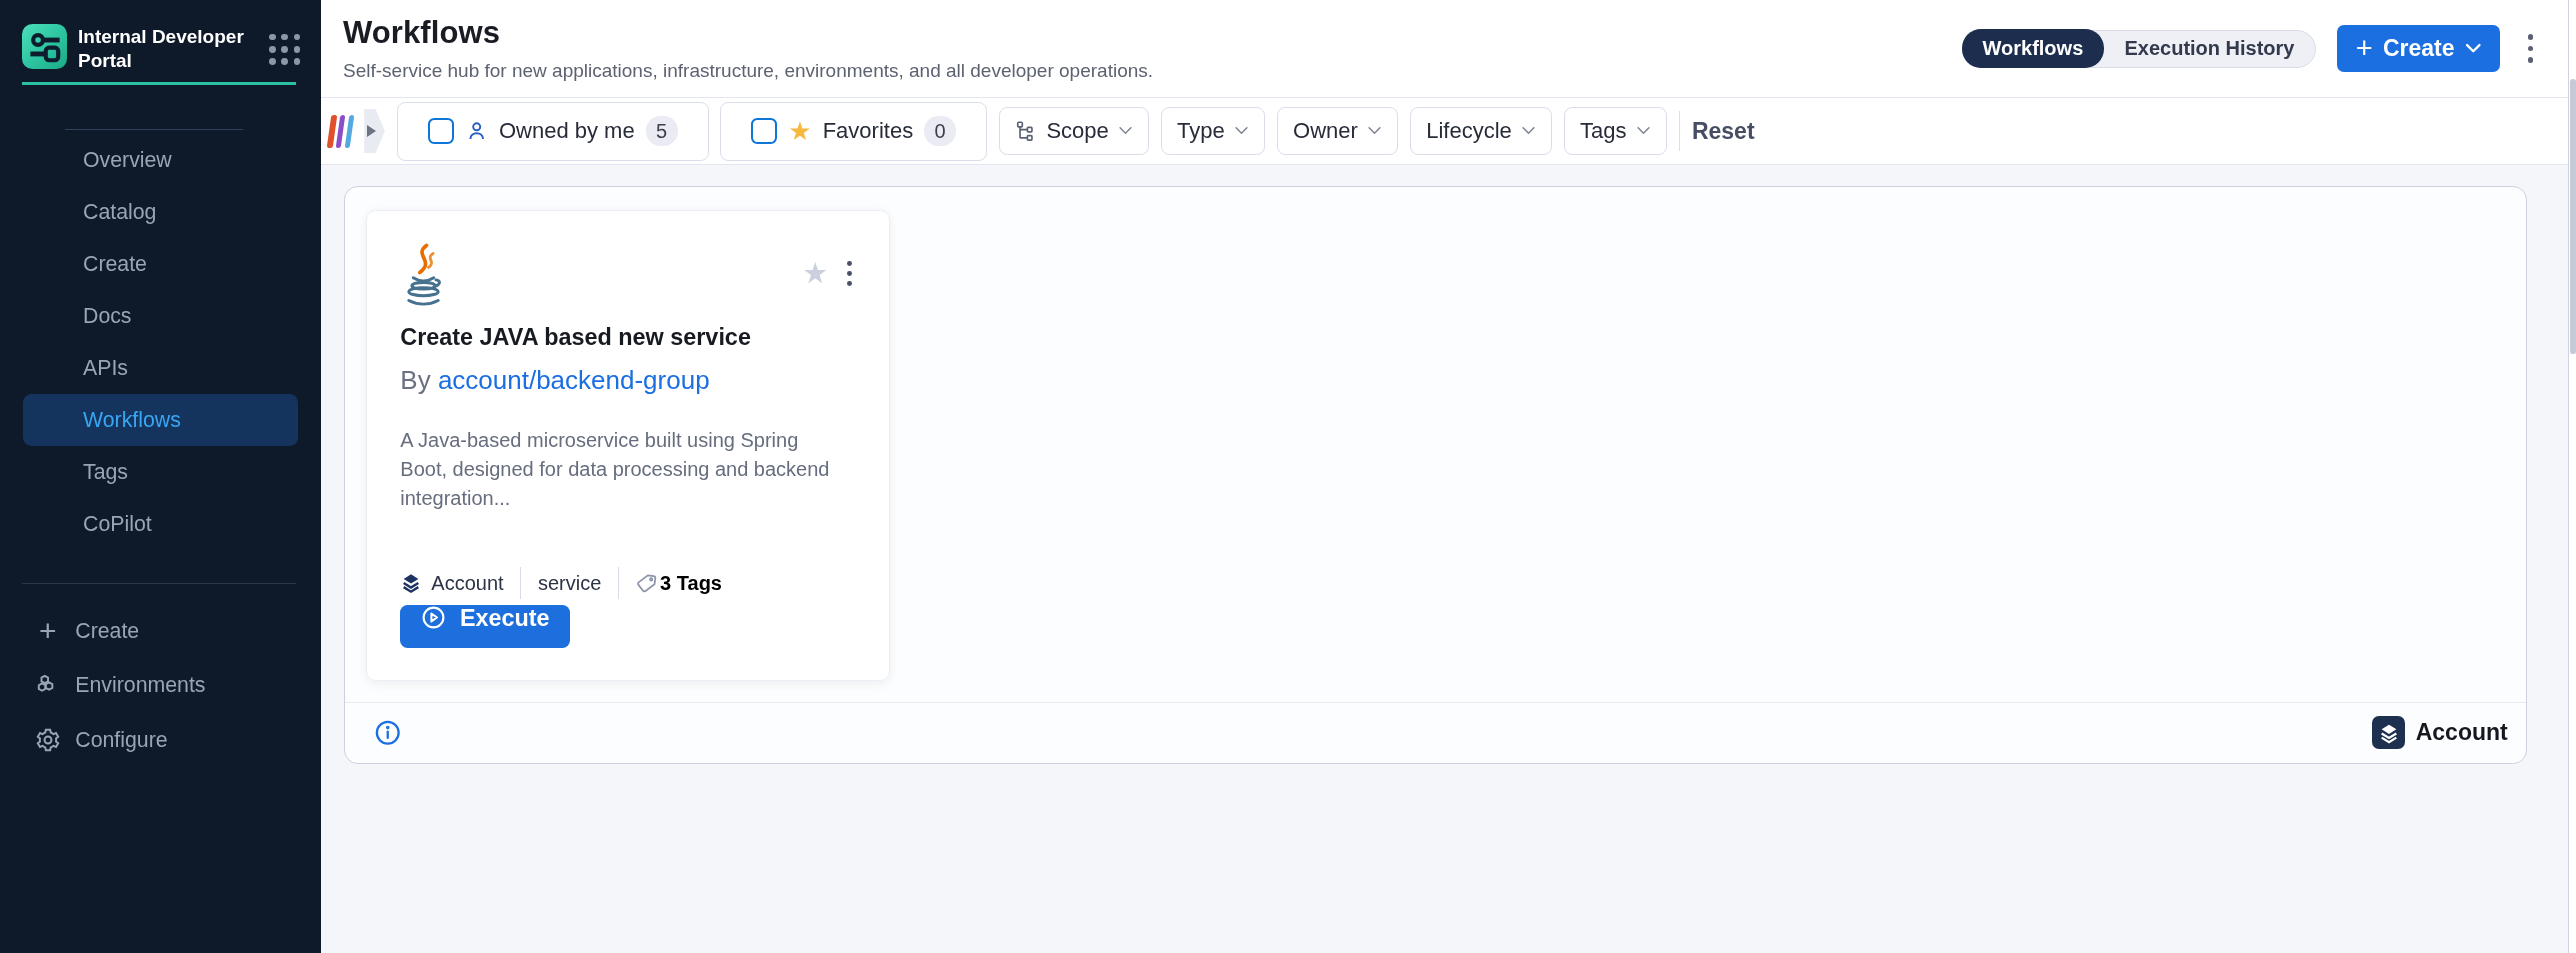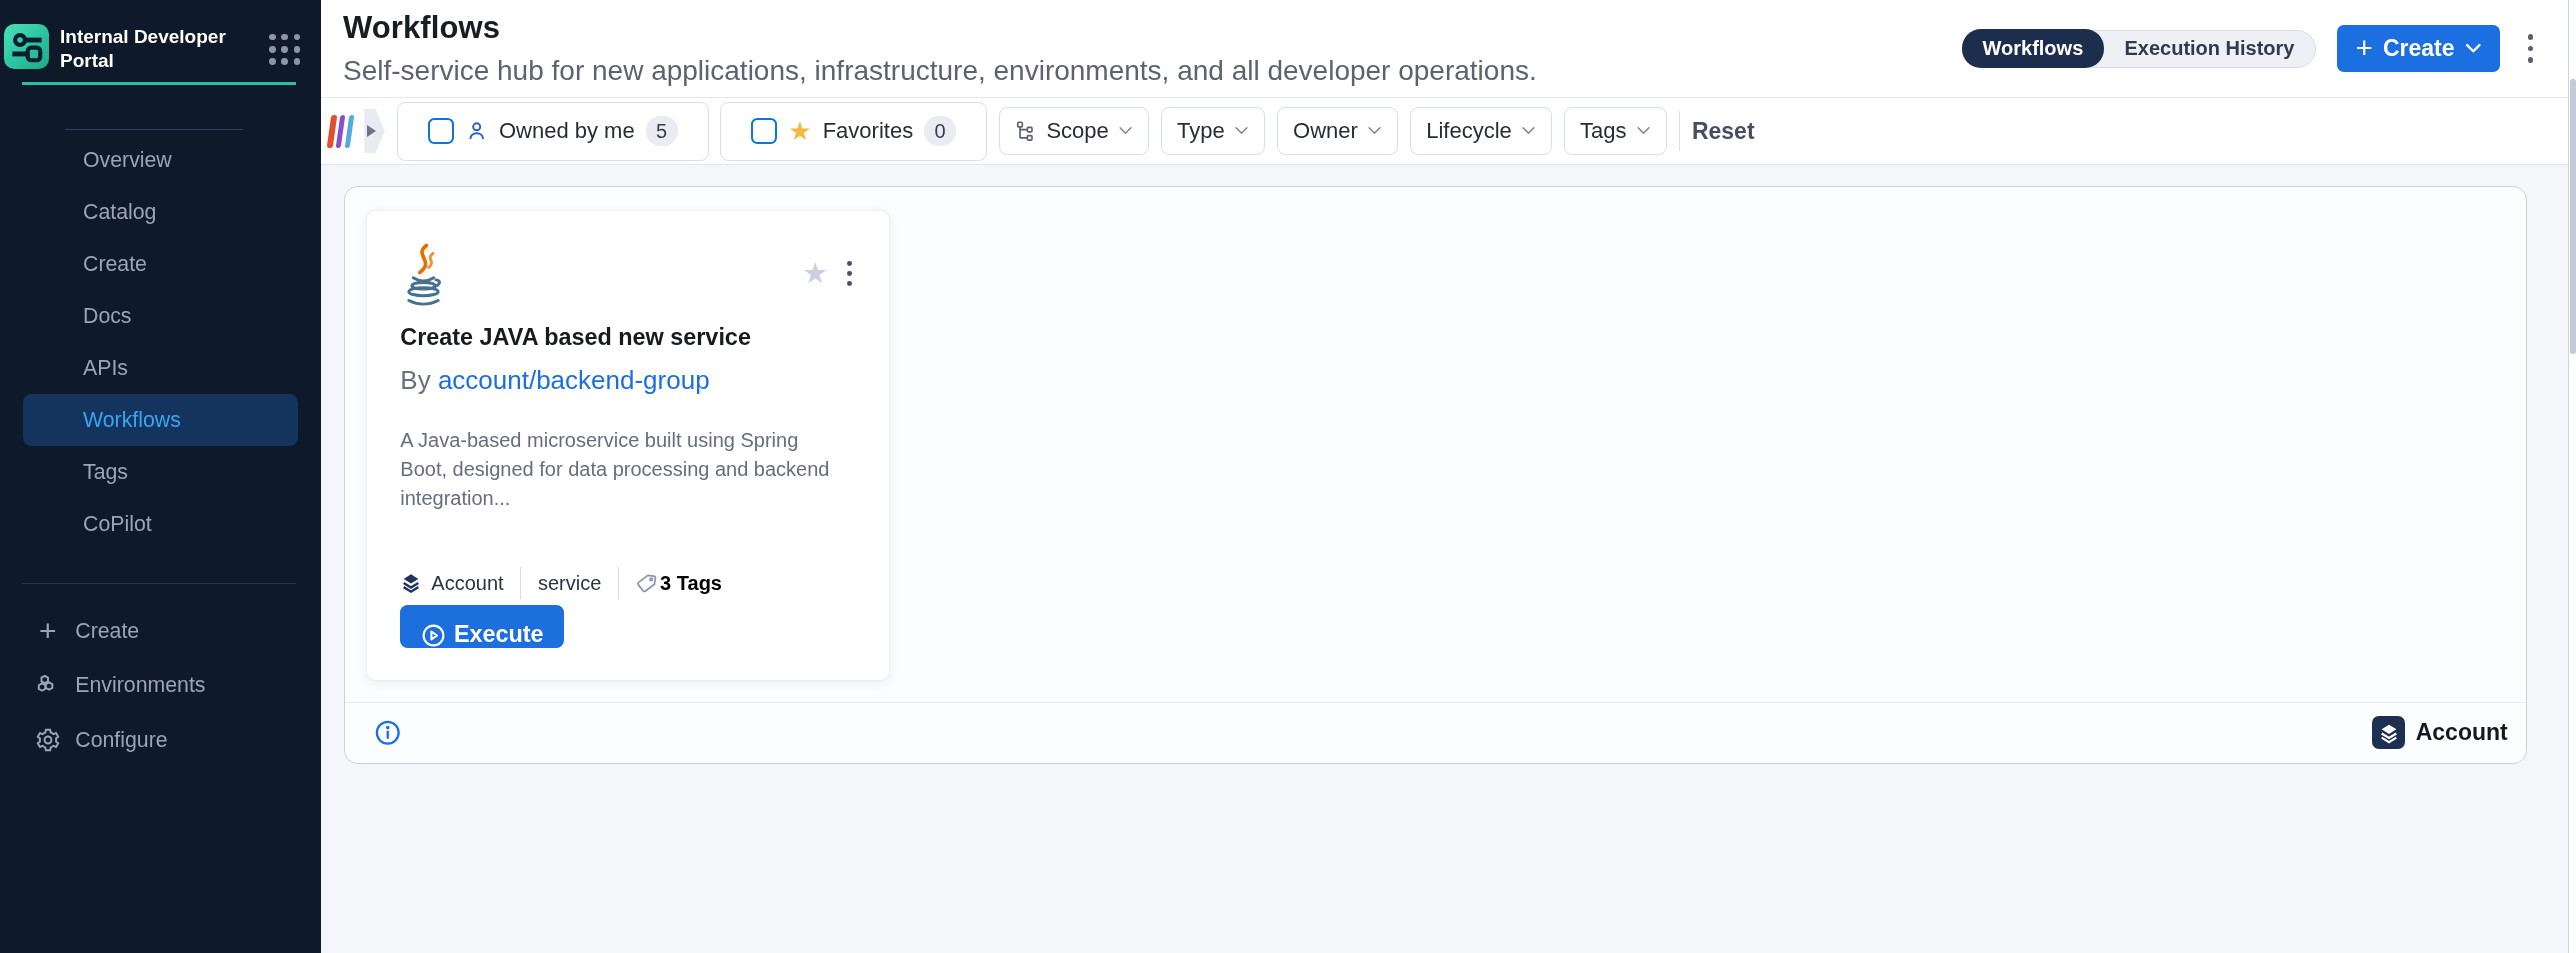--- a/index.html
+++ b/index.html
@@ -4,21 +4,21 @@
 <style>
   * { margin:0; padding:0; box-sizing:border-box; }
   html,body { width:2576px; height:954px; }
   body {
     font-family:"Liberation Sans","DejaVu Sans",sans-serif;
     display:flex; overflow:hidden; background:#f5f6fa; color:#22262f;
   }
 
   
   .sidebar { position:relative; width:321px; flex-shrink:0; background:#0e1a29; height:100%; }
-  .brand { position:absolute; top:24px; left:4px; right:20.6px; display:flex; align-items:flex-start;justify-content:space-between; }
+  .brand { position:absolute; top:24px; left:22px; right:20.6px; display:flex; align-items:flex-start;justify-content:space-between; }
   .brand-logo { width:45px; height:45px; border-radius:10.3px; flex-shrink:0;
     background:linear-gradient(135deg,#49dfb9 0%,#2cc4a0 55%,#1ca886 100%);
     display:flex; align-items:center; justify-content:center; }
   .brand-name { margin-left:11px; margin-top:1.4px; color:#ffffff; font-size:19px; font-weight:700; line-height:23.4px; flex:1; }
   .apps-grid { margin-top:9.6px; margin-left:4.1px; display:grid; grid-template-columns:repeat(3,6.9px); grid-gap:5.5px; cursor:pointer; }
   .apps-grid i { width:6.9px; height:6.9px; border-radius:50%; background:#8d95a8; }
   .teal-line { position:absolute; top:82px; left:22px; width:274px; height:3.4px; background:#2ac0a0; }
   .mini-divider { position:absolute; top:129px; left:65px; width:178px; height:1.4px; background:#31405a; }
   .nav { position:absolute; top:134px; left:0; right:0; }
   .nav-item { height:52px; margin:0 23px; padding-left:60px; display:flex; align-items:center;
@@ -27,21 +27,21 @@
   .sidebar-divider { position:absolute; top:583px; left:22px; width:274px; height:1.4px; background:#2b3649; }
   .side-foot-item { position:absolute; left:34px; right:0; height:48px; display:flex; align-items:center; gap:13.8px;
     font-size:21.3px; color:#9ba4b6; cursor:pointer; }
   .side-foot-item .ficon { width:27.5px; display:flex; justify-content:center; color:#9ba4b6; }
   .plus-glyph { font-size:30px; font-weight:400; line-height:27.5px; color:#9ba4b6; }
 
   
   .main { flex:1; min-width:0; display:flex; flex-direction:column; background:#f5f6fa; }
   .topbar { height:98px; background:#fff; border-bottom:1.4px solid #e3e6f0; display:flex; align-items:center; padding:0 27.5px 0 22px; flex-shrink:0; }
   .page-title { font-size:31px; font-weight:700; color:#191c23; letter-spacing:0.1px; }
-  .page-subtitle { margin-top:8.3px; font-size:28px; color:#5d6270; }
+  .page-subtitle { margin-top:8.3px; font-size:19px; color:#5d6270; }
   .topbar-right { margin-left:auto; display:flex; align-items:center; gap:20.6px; }
   .seg-toggle { display:flex; align-items:center; background:#eef0f6; border:1.4px solid #d9dce6; border-radius:20.6px; height:38px; }
   .seg { padding:0 20.6px; height:32px; display:flex; align-items:center; font-size:20px; font-weight:700; color:#333a4d; cursor:pointer; border-radius:19px; white-space:nowrap; }
   .seg.active { background:#1c2d4e; color:#fff; margin:-1.4px 0 -1.4px -1.4px; height:39px; }
   .create-btn { height:47px; background:#1b6fe0; border-radius:6.9px; color:#fff; display:flex; align-items:center; gap:10.3px; padding:0 19px; font-size:23px; font-weight:700; cursor:pointer; }
   .create-plus { font-size:29px; font-weight:400; line-height:25px; }
   .kebab { display:flex; flex-direction:column; gap:6.2px; padding:5.5px 6.9px; cursor:pointer; }
   .kebab i { width:5.5px; height:5.5px; border-radius:50%; background:#5a6073; }
 
   
@@ -74,21 +74,21 @@
   .card-kebab i { width:4.8px; height:4.8px; border-radius:50%; background:#4a5166; }
   .card-title { margin-top:16.5px; font-size:23.4px; font-weight:700; color:#171a20; }
   .card-by { margin-top:13.8px; font-size:26px; color:#6a7180; }
   .card-by a { color:#1b6fe0; text-decoration:none; cursor:pointer; }
   .card-desc { margin-top:30px; font-size:20px; line-height:29px; color:#666d7e; max-width:447px; }
   .card-meta { margin-top:54px; display:flex; align-items:center; font-size:20px; color:#2c3344; }
   .card-meta .m-label { margin-left:9px; }
   .meta-div { width:1.4px; height:32px; background:#d8dbe5; margin:0 16.5px; }
   .tags-label { font-weight:700; color:#000000; margin-left:1px; }
   .execute-btn { position:absolute; left:33px; bottom:32px; height:43px; background:#1c6fdc; border-radius:7.6px; color:#fff;
-    display:flex; align-items:flex-end; gap:8px; padding:0 20.6px; font-size:23.4px; font-weight:700; cursor:pointer; }
+    display:flex; align-items:flex-start; gap:14px; padding:0 20.6px; font-size:23.4px; font-weight:700; cursor:pointer; }
   .panel-footer { position:absolute; left:0; right:0; bottom:0; height:61px; border-top:1.4px solid #e8eaf2; display:flex; align-items:center; padding:0 18px 0 29px; }
   .acct-badge { margin-left:auto; display:flex; align-items:center; gap:10.3px; }
   .acct-icon-sq { width:33px; height:33px; background:#1d3050; border-radius:6.9px; display:flex; align-items:center; justify-content:center; }
   .acct-label { font-size:23px; font-weight:700; color:#15181f; }
 
   
   .scroll-track { width:8.3px; flex-shrink:0; background:#fff; border-left:1.4px solid #cfd3e0; position:relative; }
   .scroll-thumb { position:absolute; top:79px; left:1.4px; width:5.5px; height:275px; background:#c6cad6; border-radius:2.8px; cursor:pointer; }
 </style>
 </head>

